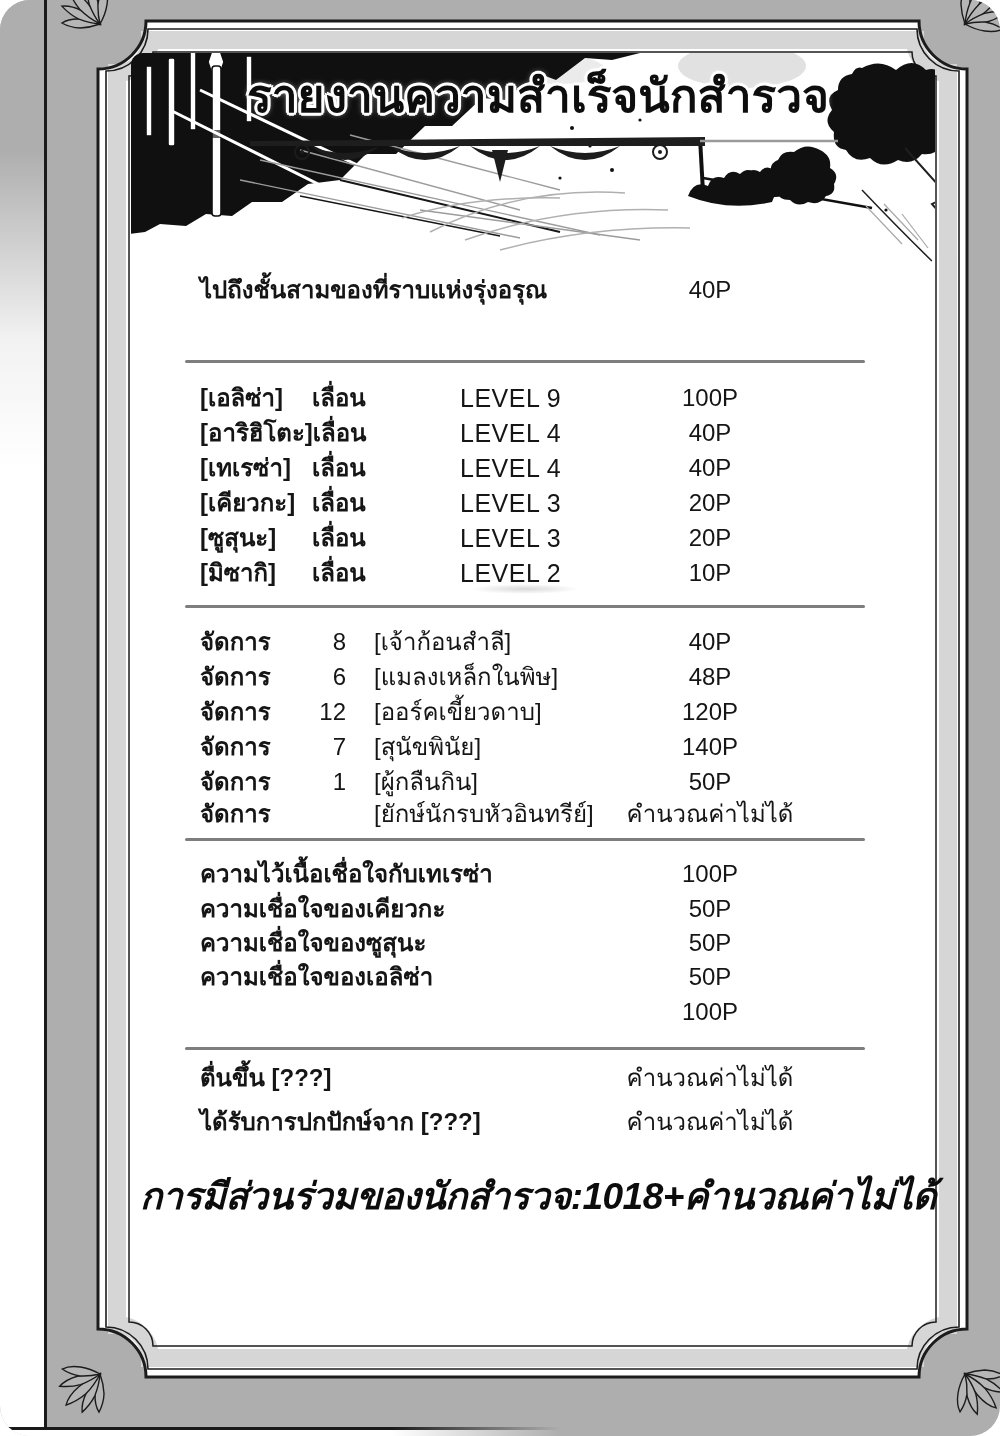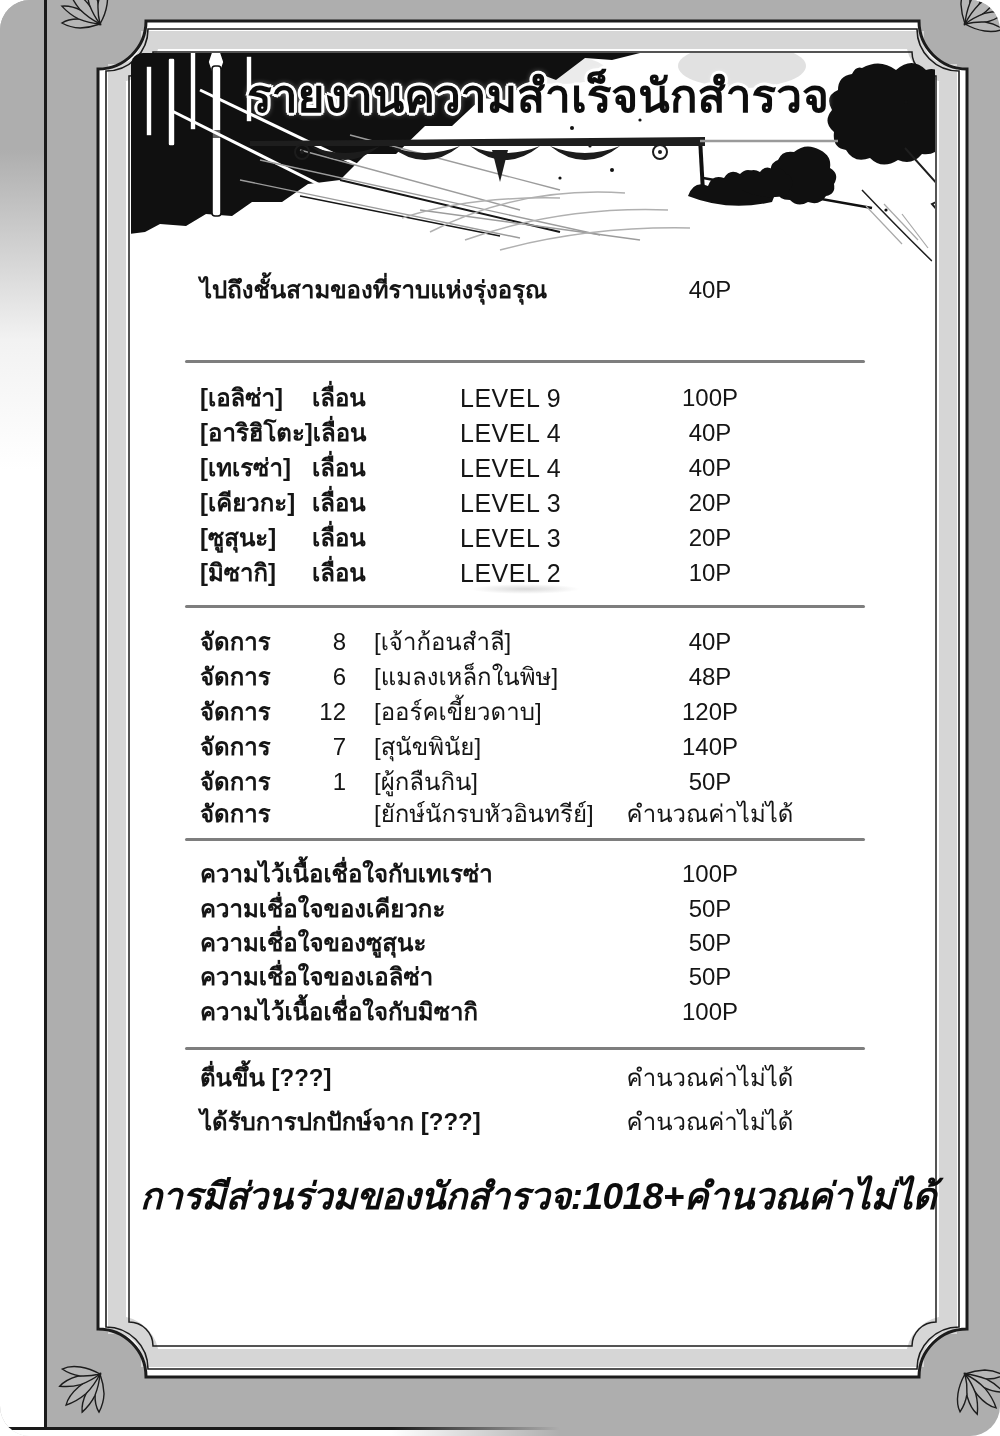--- a/index.html
+++ b/index.html
@@ -271,21 +271,20 @@
     </div>
     <div class="row" style="top:925px">
       <span class="lbl">ความเชื่อใจของซูสุนะ</span>
       <span class="val">50P</span>
     </div>
     <div class="row" style="top:959px">
       <span class="lbl">ความเชื่อใจของเอลิซ่า</span>
       <span class="val">50P</span>
     </div>
     <div class="row" style="top:994px">
-      <span class="lbl">ความไว้เนื้อเชื่อใจกับมิซากิ</span>
       <span class="val">100P</span>
     </div>
 
     <div class="divider" style="top:1047px"></div>
 
     <div class="row" style="top:1060px">
       <span class="lbl">ตื่นขึ้น [???]</span>
       <span class="val">คำนวณค่าไม่ได้</span>
     </div>
     <div class="row" style="top:1104px">

